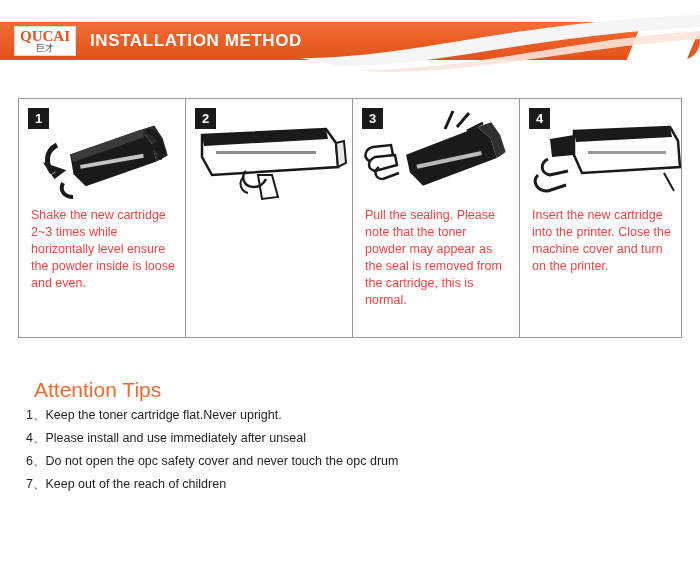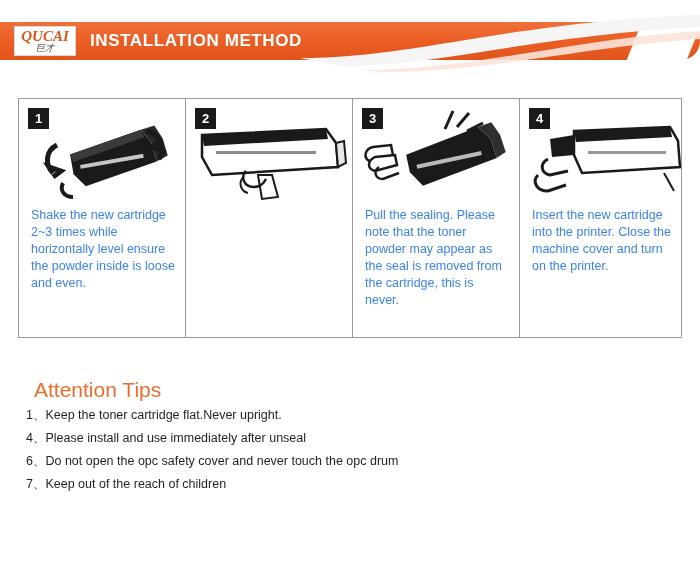--- a/index.html
+++ b/index.html
@@ -57,21 +57,20 @@
     left: 14px;
     top: 26px;
     width: 62px;
     height: 30px;
     background: #ffffff;
     border: 1px solid #d9d9d9;
     box-sizing: border-box;
     text-align: center;
     line-height: 1;
     padding-top: 2px;
-    font-style: italic;
   }
   .logo-main {
     display: block;
     font-size: 15px;
     font-weight: bold;
     color: #e0541c;
     letter-spacing: 0px;
     font-family: "Liberation Serif", serif;
   }
   .logo-sub {
@@ -130,21 +129,21 @@
     margin-top: 6px;
   }
   .step-art svg { display: block; }
   .step-text {
     position: absolute;
     left: 12px;
     top: 108px;
     right: 10px;
     font-size: 12.5px;
     line-height: 17px;
-    color: #3b82f6;
+    color: #ef4444;
   }
 
   
   .tips-title {
     position: absolute;
     left: 18px;
     top: 362px;
     font-size: 21px;
     color: #ef6b2e;
     font-weight: normal;
@@ -232,21 +231,21 @@
           <path d="M54,42 L130,30 L140,44 L142,64 L64,76 L54,60 Z" fill="#1a1a1a"></path>
           <rect x="62" y="54" width="66" height="4" fill="#ffffff" opacity="0.7"></rect>
           <path d="M130,30 L144,28 L150,42 L152,60 L142,64 L140,44 Z" fill="#2f2f2f"></path>
         </g>
         <path d="M92,24 L100,6 M104,22 L116,8 M114,26 L130,18" stroke="#1a1a1a" stroke-width="3" fill="none"></path>
         <path d="M20,42 C12,44 10,52 16,56 L40,50 L38,40 Z" fill="#ffffff" stroke="#1a1a1a" stroke-width="2.5"></path>
         <path d="M22,52 C14,56 14,64 22,66 L44,60 L42,50 Z" fill="#ffffff" stroke="#1a1a1a" stroke-width="2.5"></path>
         <path d="M26,62 C20,66 22,74 30,74 L46,68" fill="none" stroke="#1a1a1a" stroke-width="2.5"></path>
       </svg>
     </div>
-    <div class="step-text">Pull the sealing. Please note that the toner powder may appear as the seal is removed from the cartridge, this is never.</div>
+    <div class="step-text">Pull the sealing. Please note that the toner powder may appear as the seal is removed from the cartridge, this is normal.</div>
   </div>
 
   <div class="step">
     <div class="step-num">4</div>
     <div class="step-art">
       <svg width="166" height="100" viewBox="0 0 166 100">
         <path d="M54,26 L150,22 L158,36 L160,62 L62,68 L54,50 Z" fill="#ffffff" stroke="#1a1a1a" stroke-width="2.5"></path>
         <path d="M54,26 L150,22 L152,32 L56,37 Z" fill="#1a1a1a"></path>
         <rect x="68" y="46" width="78" height="3" fill="#1a1a1a" opacity="0.45"></rect>
         <path d="M30,34 L54,30 L54,50 L32,52 Z" fill="#1a1a1a"></path>

